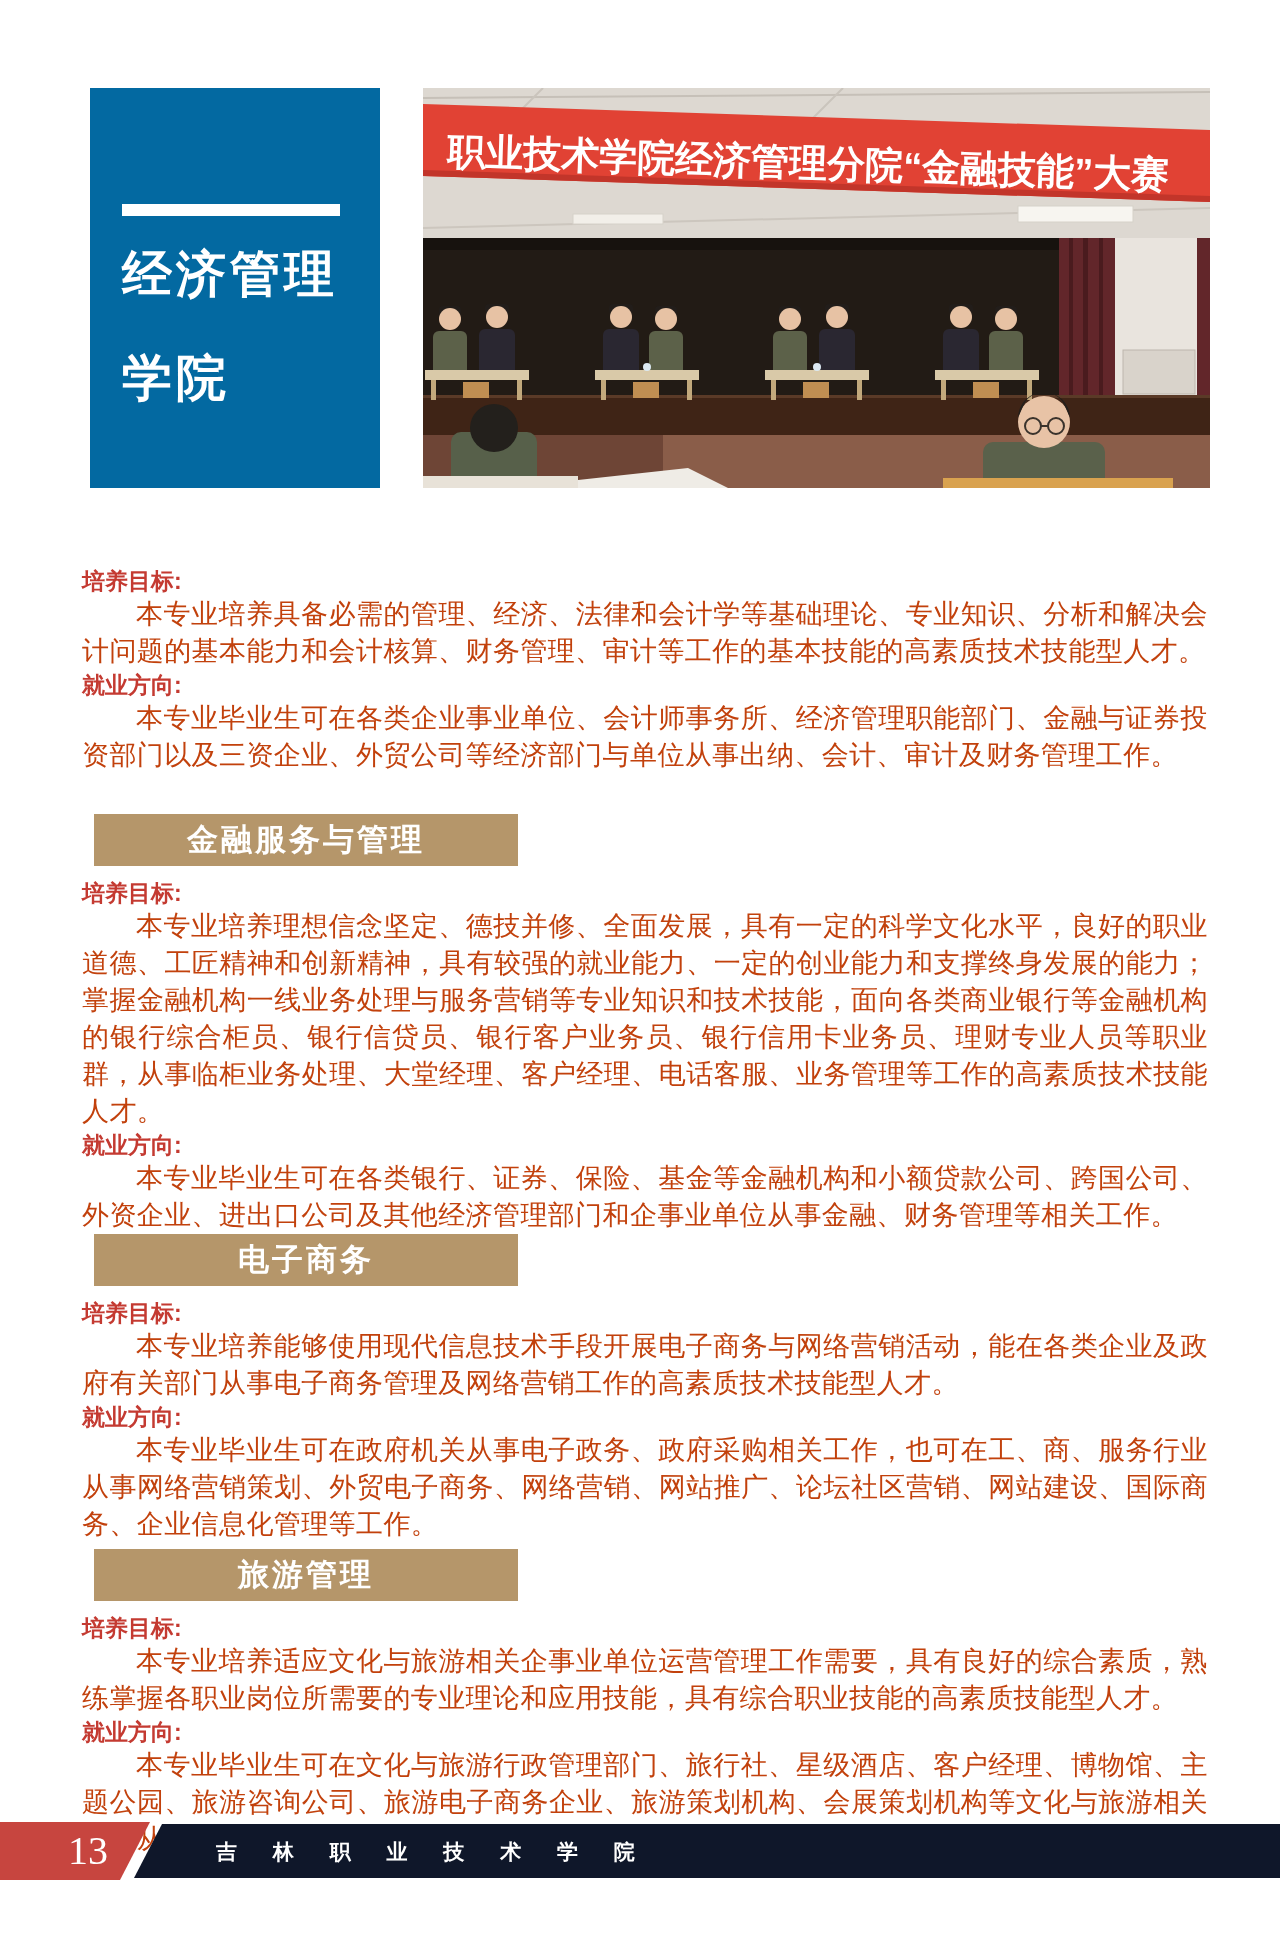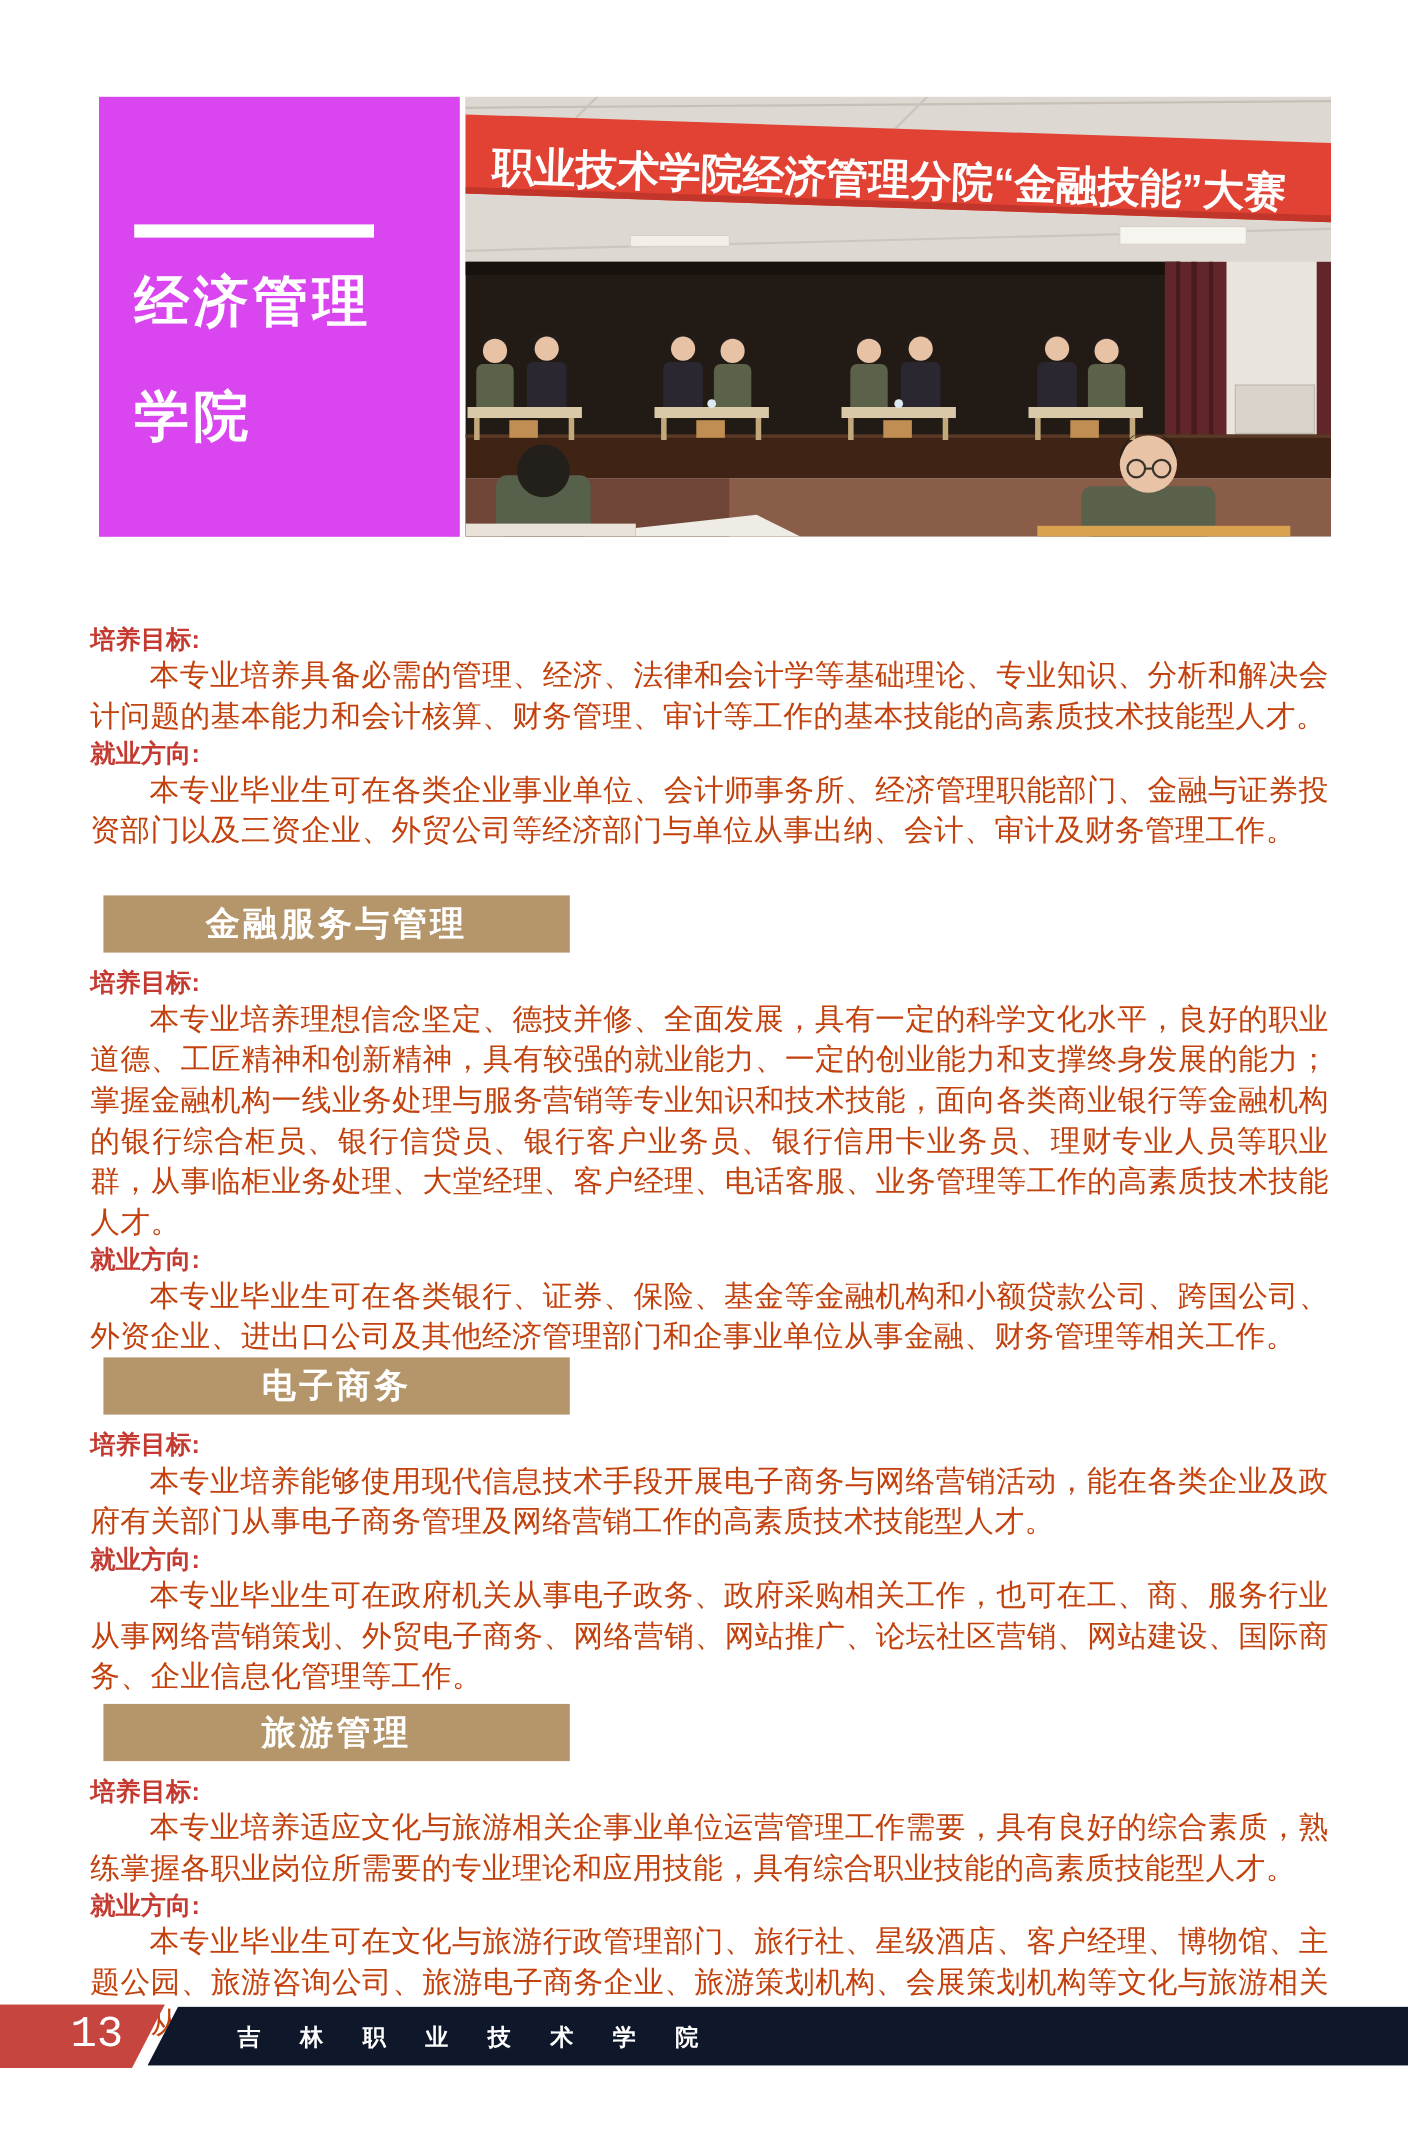--- a/index.html
+++ b/index.html
@@ -2,22 +2,22 @@
 <html><head>
 <meta charset="utf-8">
 <style>
   html,body{margin:0;padding:0;background:#ffffff;}
   .page{
     position:relative;width:1280px;height:1950px;background:#ffffff;overflow:hidden;
     font-family:"Liberation Sans","DejaVu Sans",sans-serif;
   }
   
   .hero-red{
-    position:absolute;left:90px;top:88px;width:328px;height:400px;
-    background:#d946ef;
+    position:absolute;left:90px;top:88px;width:290px;height:400px;
+    background:#0369a1;
   }
   .hero-line{
     position:absolute;left:32px;top:116px;width:218px;height:12px;background:#ffffff;
   }
   .hero-title-1{
     position:absolute;left:32px;top:158px;color:#ffffff;font-size:50px;font-weight:700;
     letter-spacing:4px;line-height:56px;white-space:nowrap;
   }
   .hero-title-2{
     position:absolute;left:32px;top:262px;color:#ffffff;font-size:50px;font-weight:700;
@@ -47,21 +47,21 @@
   }
   
   .footer{position:absolute;left:0;top:1822px;width:1280px;height:58px;}
   .footer-red{
     position:absolute;left:0;top:0;width:150px;height:58px;background:#c7453f;
     -webkit-clip-path:polygon(0 0,100% 0,80% 100%,0 100%);
     clip-path:polygon(0 0,100% 0,80% 100%,0 100%);
   }
   .footer-pagenum{
     position:absolute;left:58px;top:7px;width:60px;text-align:center;color:#fff;
-    font-family:Liberation Mono, monospace;font-size:40px;line-height:44px;
+    font-family:Liberation Serif, serif;font-size:40px;line-height:44px;
   }
   .footer-gold{
     position:absolute;left:132px;top:2px;width:1148px;height:54px;background:#0f172a;
     -webkit-clip-path:polygon(30px 0,100% 0,100% 100%,2px 100%);
     clip-path:polygon(30px 0,100% 0,100% 100%,2px 100%);
   }
   .footer-school{
     position:absolute;left:84px;top:14px;color:#ffffff;font-size:21px;font-weight:700;
     letter-spacing:15px;white-space:nowrap;
   }

